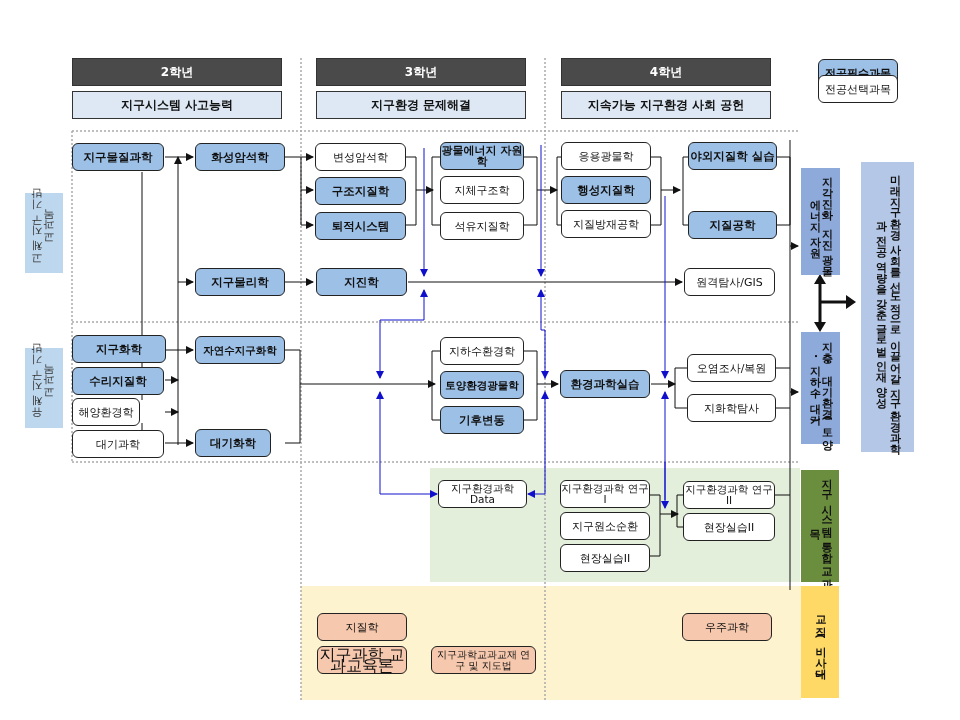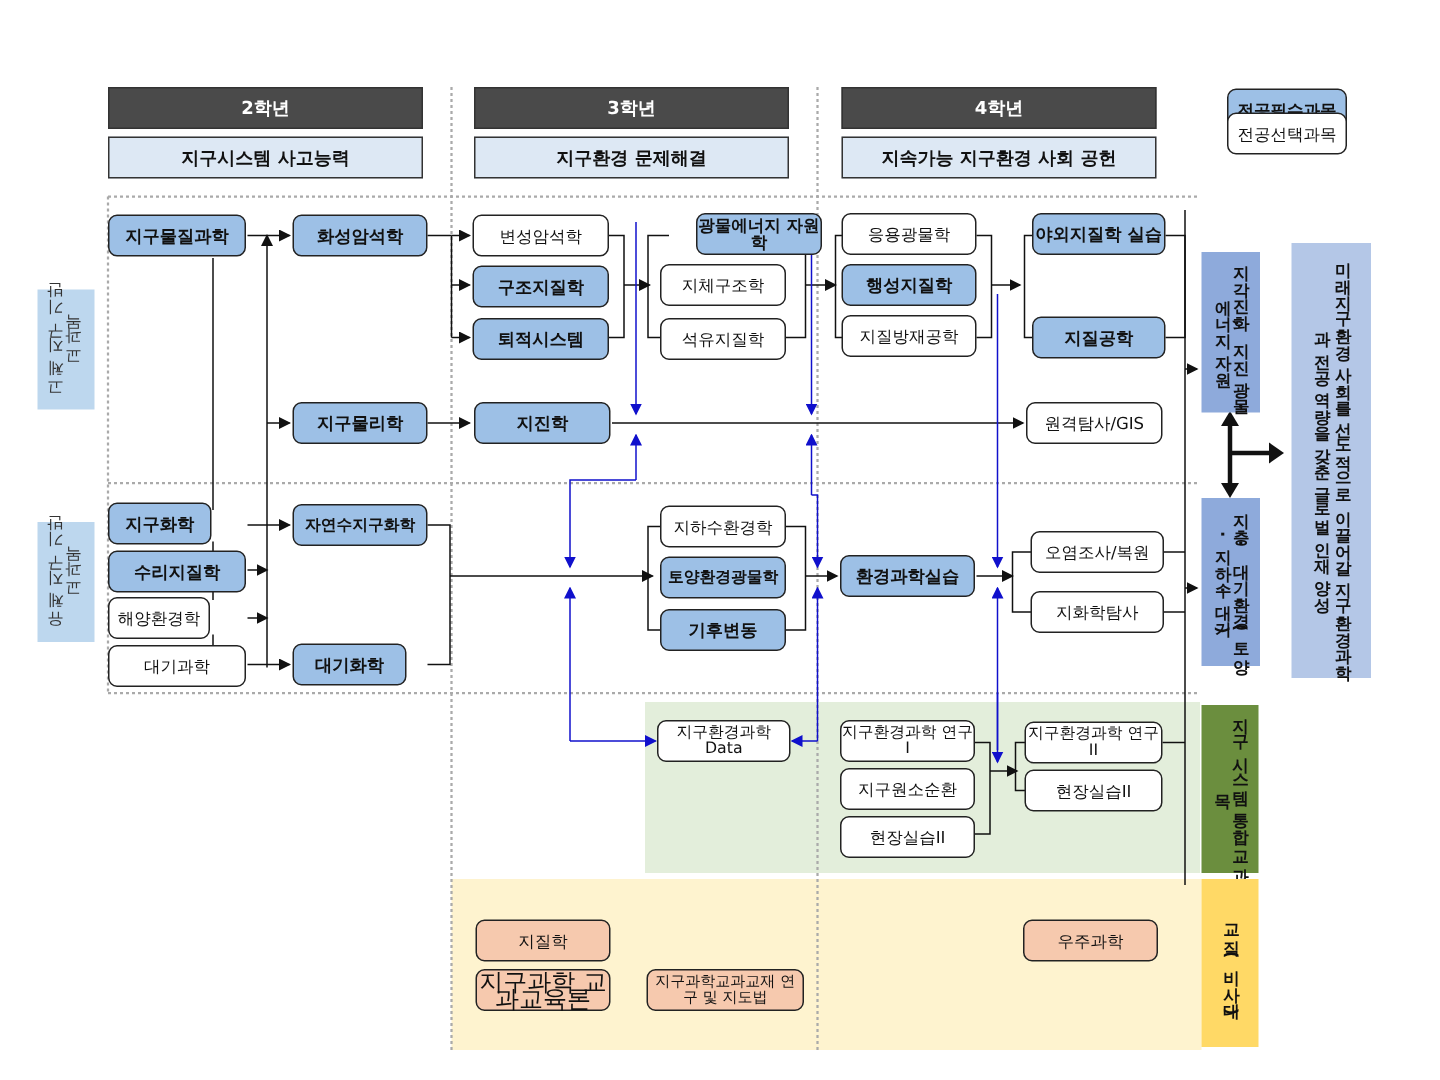--- a/index.html
+++ b/index.html
@@ -136,32 +136,32 @@
 <div class="abs vlabel" style="left:25px;top:193px;width:38px;height:80px;background:#bdd7ee;">
   <span class="vtext-ccw">고체-지구 기반 교과목</span>
 </div>
 <div class="abs vlabel" style="left:25px;top:348px;width:38px;height:80px;background:#bdd7ee;">
   <span class="vtext-ccw">유체-지구 기반 교과목</span>
 </div>
 
 <div class="abs box req" style="left:72px;top:143px;width:92px;height:28px;">지구물질과학</div>
 <div class="abs box req" style="left:195px;top:143px;width:90px;height:28px;">화성암석학</div>
 <div class="abs box req" style="left:195px;top:268px;width:90px;height:28px;">지구물리학</div>
-<div class="abs box req" style="left:72px;top:335px;width:69px;height:28px;">지구화학</div>
+<div class="abs box req" style="left:72px;top:335px;width:94px;height:28px;">지구화학</div>
 <div class="abs box req" style="left:72px;top:367px;width:92px;height:28px;">수리지질학</div>
 <div class="abs box sel" style="left:72px;top:398px;width:68px;height:28px;">해양환경학</div>
 <div class="abs box sel" style="left:72px;top:430px;width:92px;height:28px;">대기과학</div>
 <div class="abs box req" style="left:195px;top:336px;width:90px;height:28px;font-size:10.5px;">자연수지구화학</div>
 <div class="abs box req" style="left:195px;top:429px;width:76px;height:28px;">대기화학</div>
 
 <div class="abs box sel" style="left:315px;top:143px;width:91px;height:28px;">변성암석학</div>
 <div class="abs box req" style="left:315px;top:177px;width:91px;height:28px;">구조지질학</div>
 <div class="abs box req" style="left:315px;top:212px;width:91px;height:28px;">퇴적시스템</div>
 <div class="abs box req" style="left:316px;top:268px;width:91px;height:28px;">지진학</div>
-<div class="abs box req" style="left:464px;top:142px;width:84px;height:28px;font-size:11px;">광물에너지 자원학</div>
+<div class="abs box req" style="left:440px;top:142px;width:84px;height:28px;font-size:11px;">광물에너지 자원학</div>
 <div class="abs box sel" style="left:440px;top:176px;width:84px;height:28px;">지체구조학</div>
 <div class="abs box sel" style="left:440px;top:212px;width:84px;height:28px;">석유지질학</div>
 <div class="abs box sel" style="left:440px;top:337px;width:84px;height:28px;">지하수환경학</div>
 <div class="abs box req" style="left:440px;top:371px;width:84px;height:28px;font-size:10.5px;">토양환경광물학</div>
 <div class="abs box req" style="left:440px;top:406px;width:84px;height:28px;">기후변동</div>
 <div class="abs box sel" style="left:438px;top:480px;width:89px;height:28px;font-size:10.5px;">지구환경과학 Data</div>
 
 <div class="abs box sel" style="left:561px;top:142px;width:90px;height:28px;">응용광물학</div>
 <div class="abs box req" style="left:561px;top:176px;width:90px;height:28px;">행성지질학</div>
 <div class="abs box sel" style="left:561px;top:210px;width:90px;height:28px;">지질방재공학</div>

